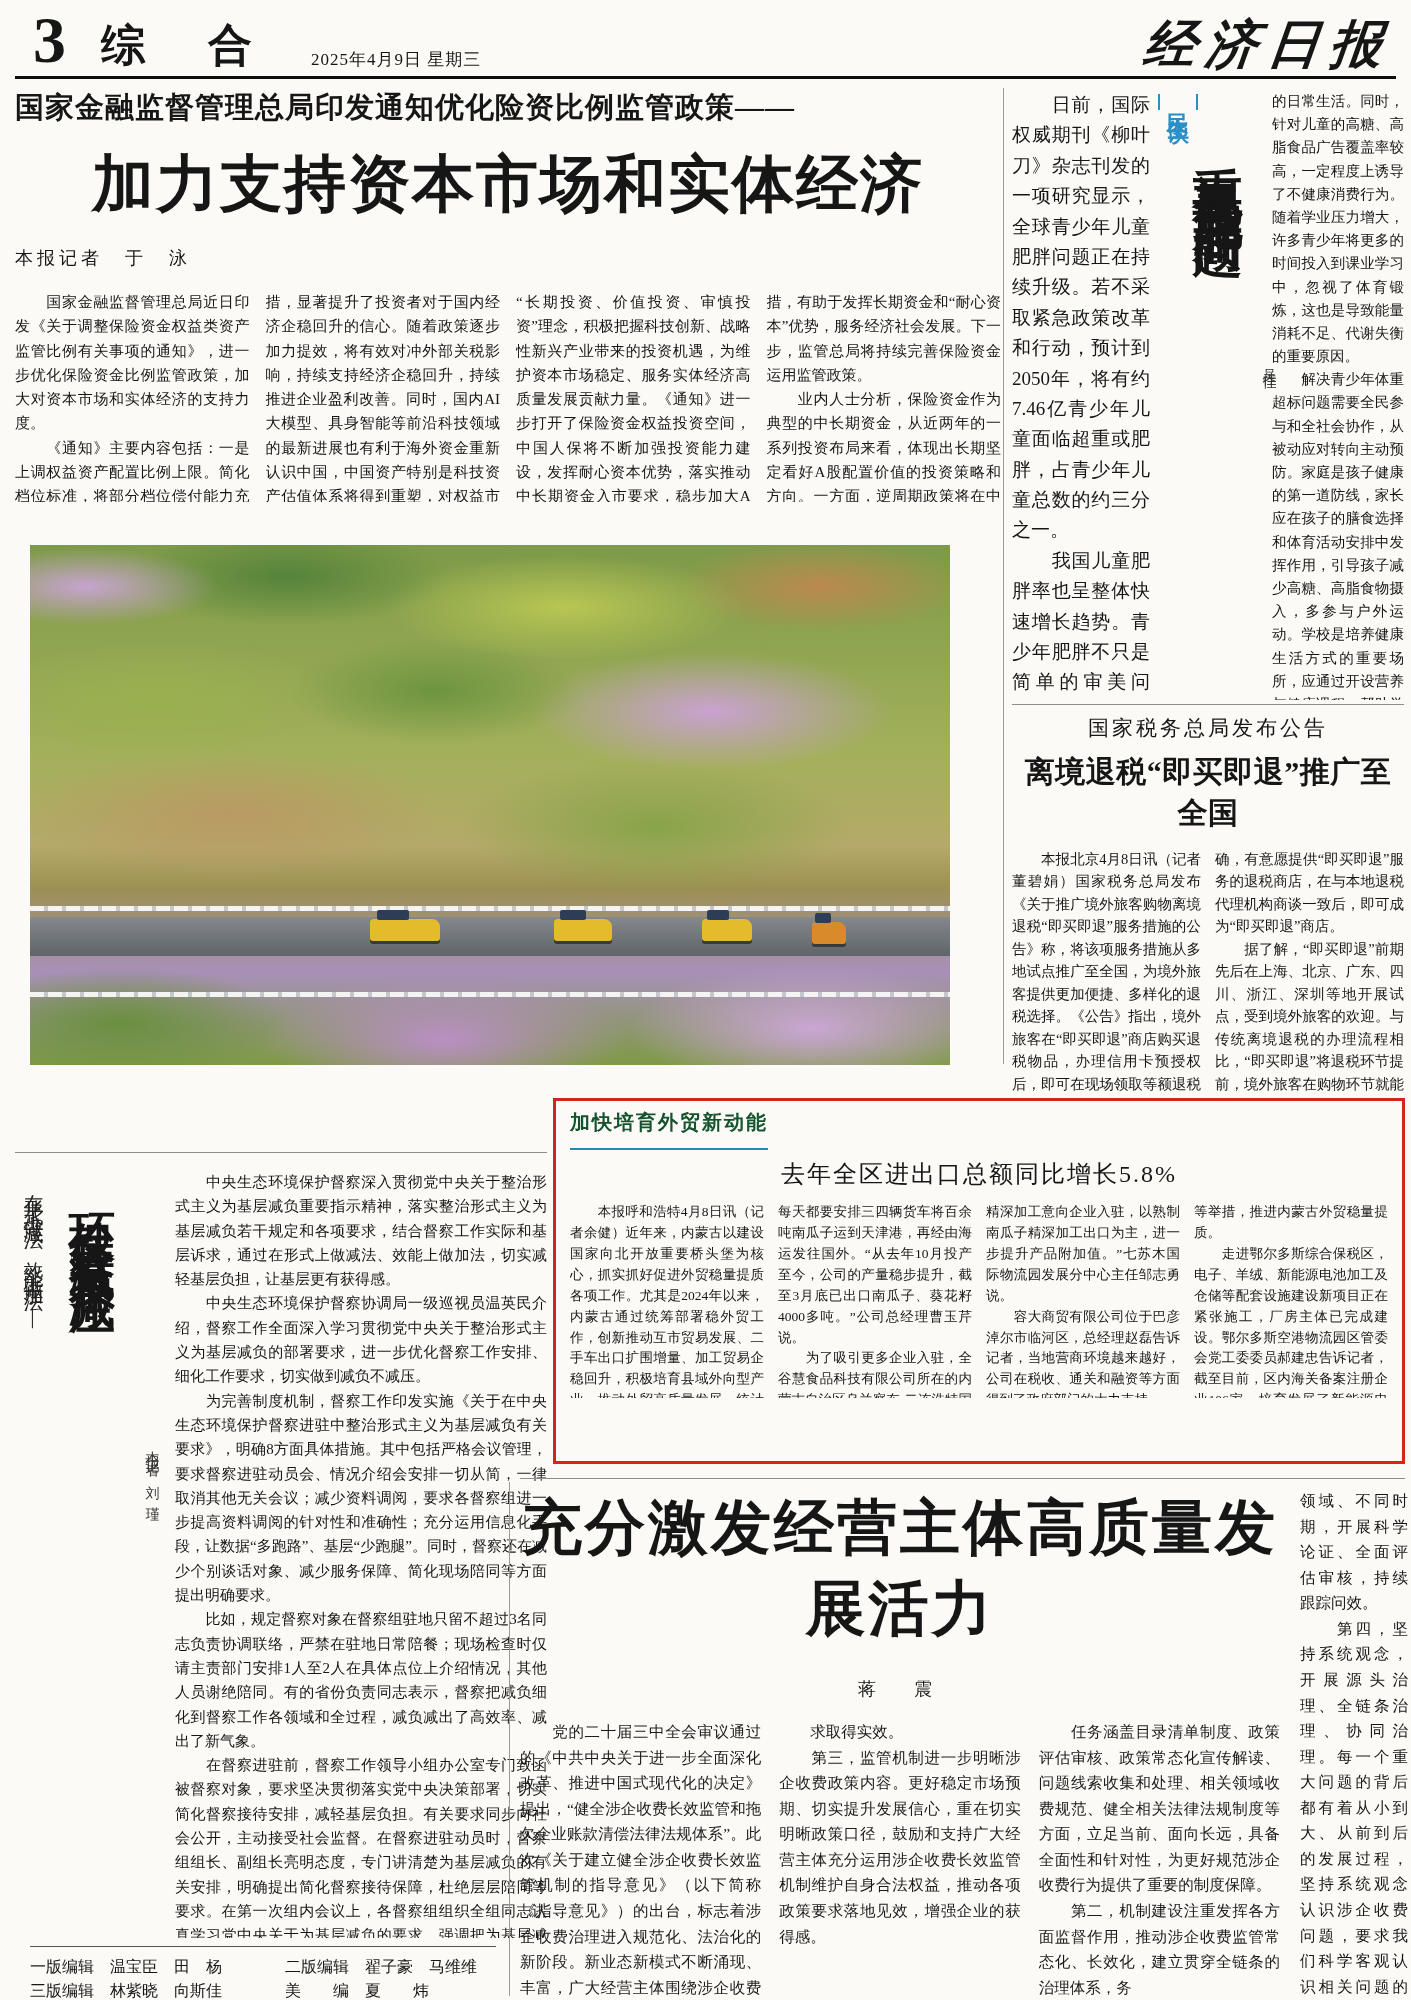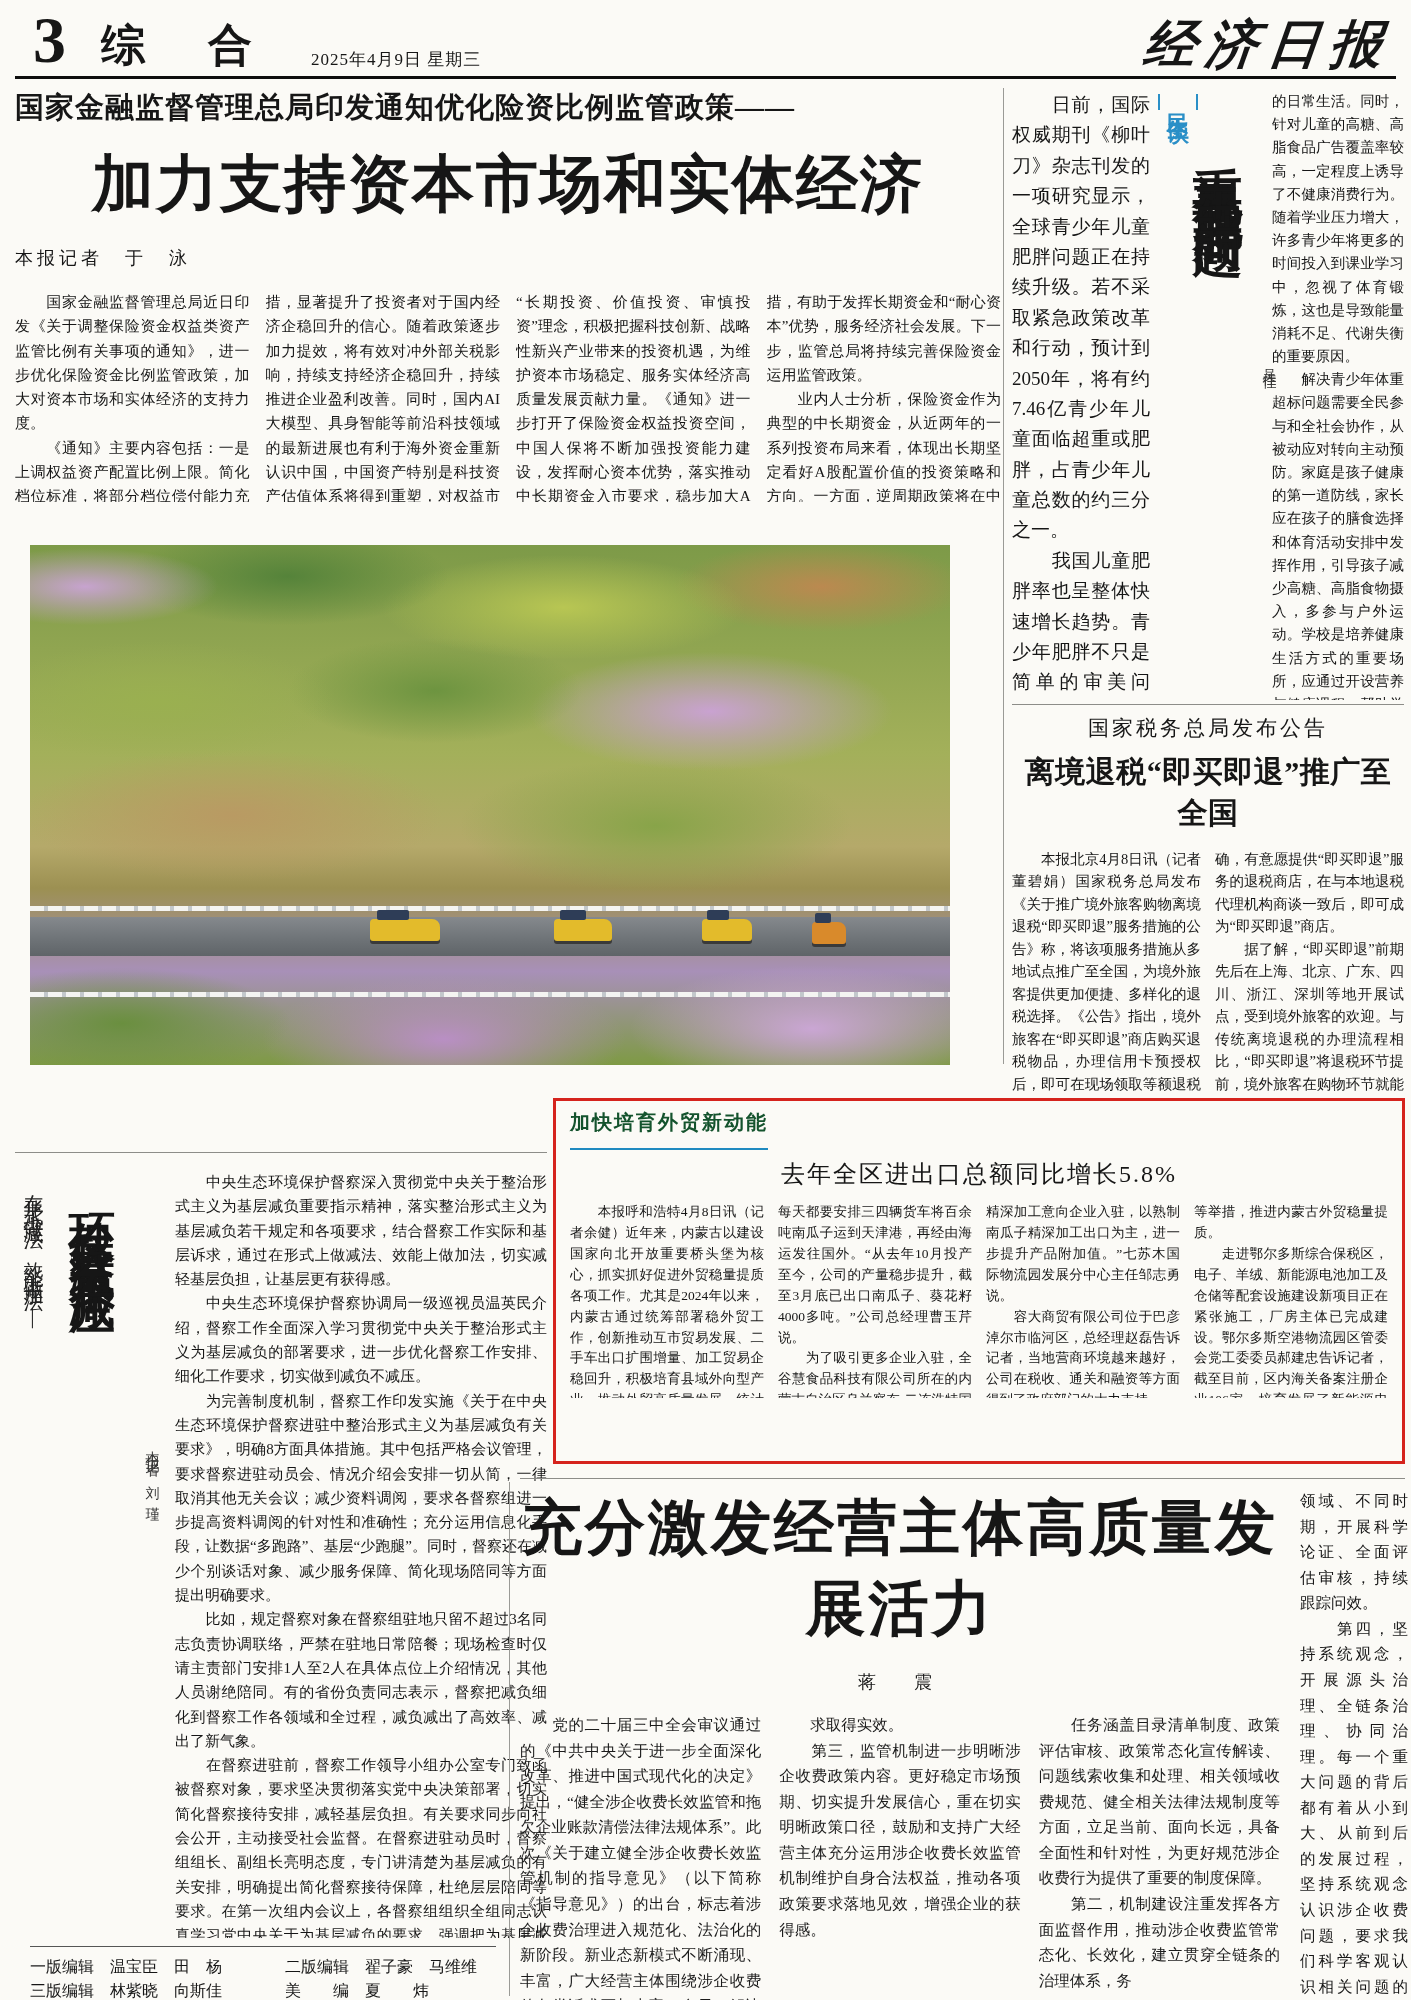--- a/index.html
+++ b/index.html
@@ -89,21 +89,21 @@
                 font-family:"Liberation Sans","DejaVu Sans",sans-serif;}
   .trade-head{text-align:center;font-size:44px;font-weight:900;letter-spacing:4px;margin-top:2px;}
   .trade-sub{text-align:center;font-size:24px;letter-spacing:2px;margin-top:8px;}
   .trade-body{margin-top:12px;display:flex;gap:14px;height:196px;}
   .trade-body>div{flex:1;font-size:13.5px;line-height:1.55;}
 
   
   .reform{position:absolute;left:520px;top:1488px;width:888px;height:508px;display:flex;}
   .reform-main{width:760px;}
   .reform-head{text-align:center;font-size:60px;font-weight:900;letter-spacing:3px;margin-top:0;}
-  .reform-by{text-align:center;font-size:18px;letter-spacing:10px;margin-top:20px;}
+  .reform-by{text-align:center;font-size:18px;letter-spacing:10px;margin-top:27px;}
   .reform-body{margin-top:18px;display:flex;gap:18px;height:332px;}
   .reform-body>div{flex:1;font-size:15.5px;line-height:1.65;color:#1b1b1b;}
   .reform-side{width:108px;margin-left:20px;height:100%;font-size:15.5px;line-height:1.65;}
 
   
   .foot{position:absolute;left:30px;top:1946px;width:466px;border-top:1px solid #555;padding-top:8px;
         font-size:16px;line-height:1.5;}
   .foot-row{display:flex;}
   .foot-row span:first-child{width:255px;}
 </style>

